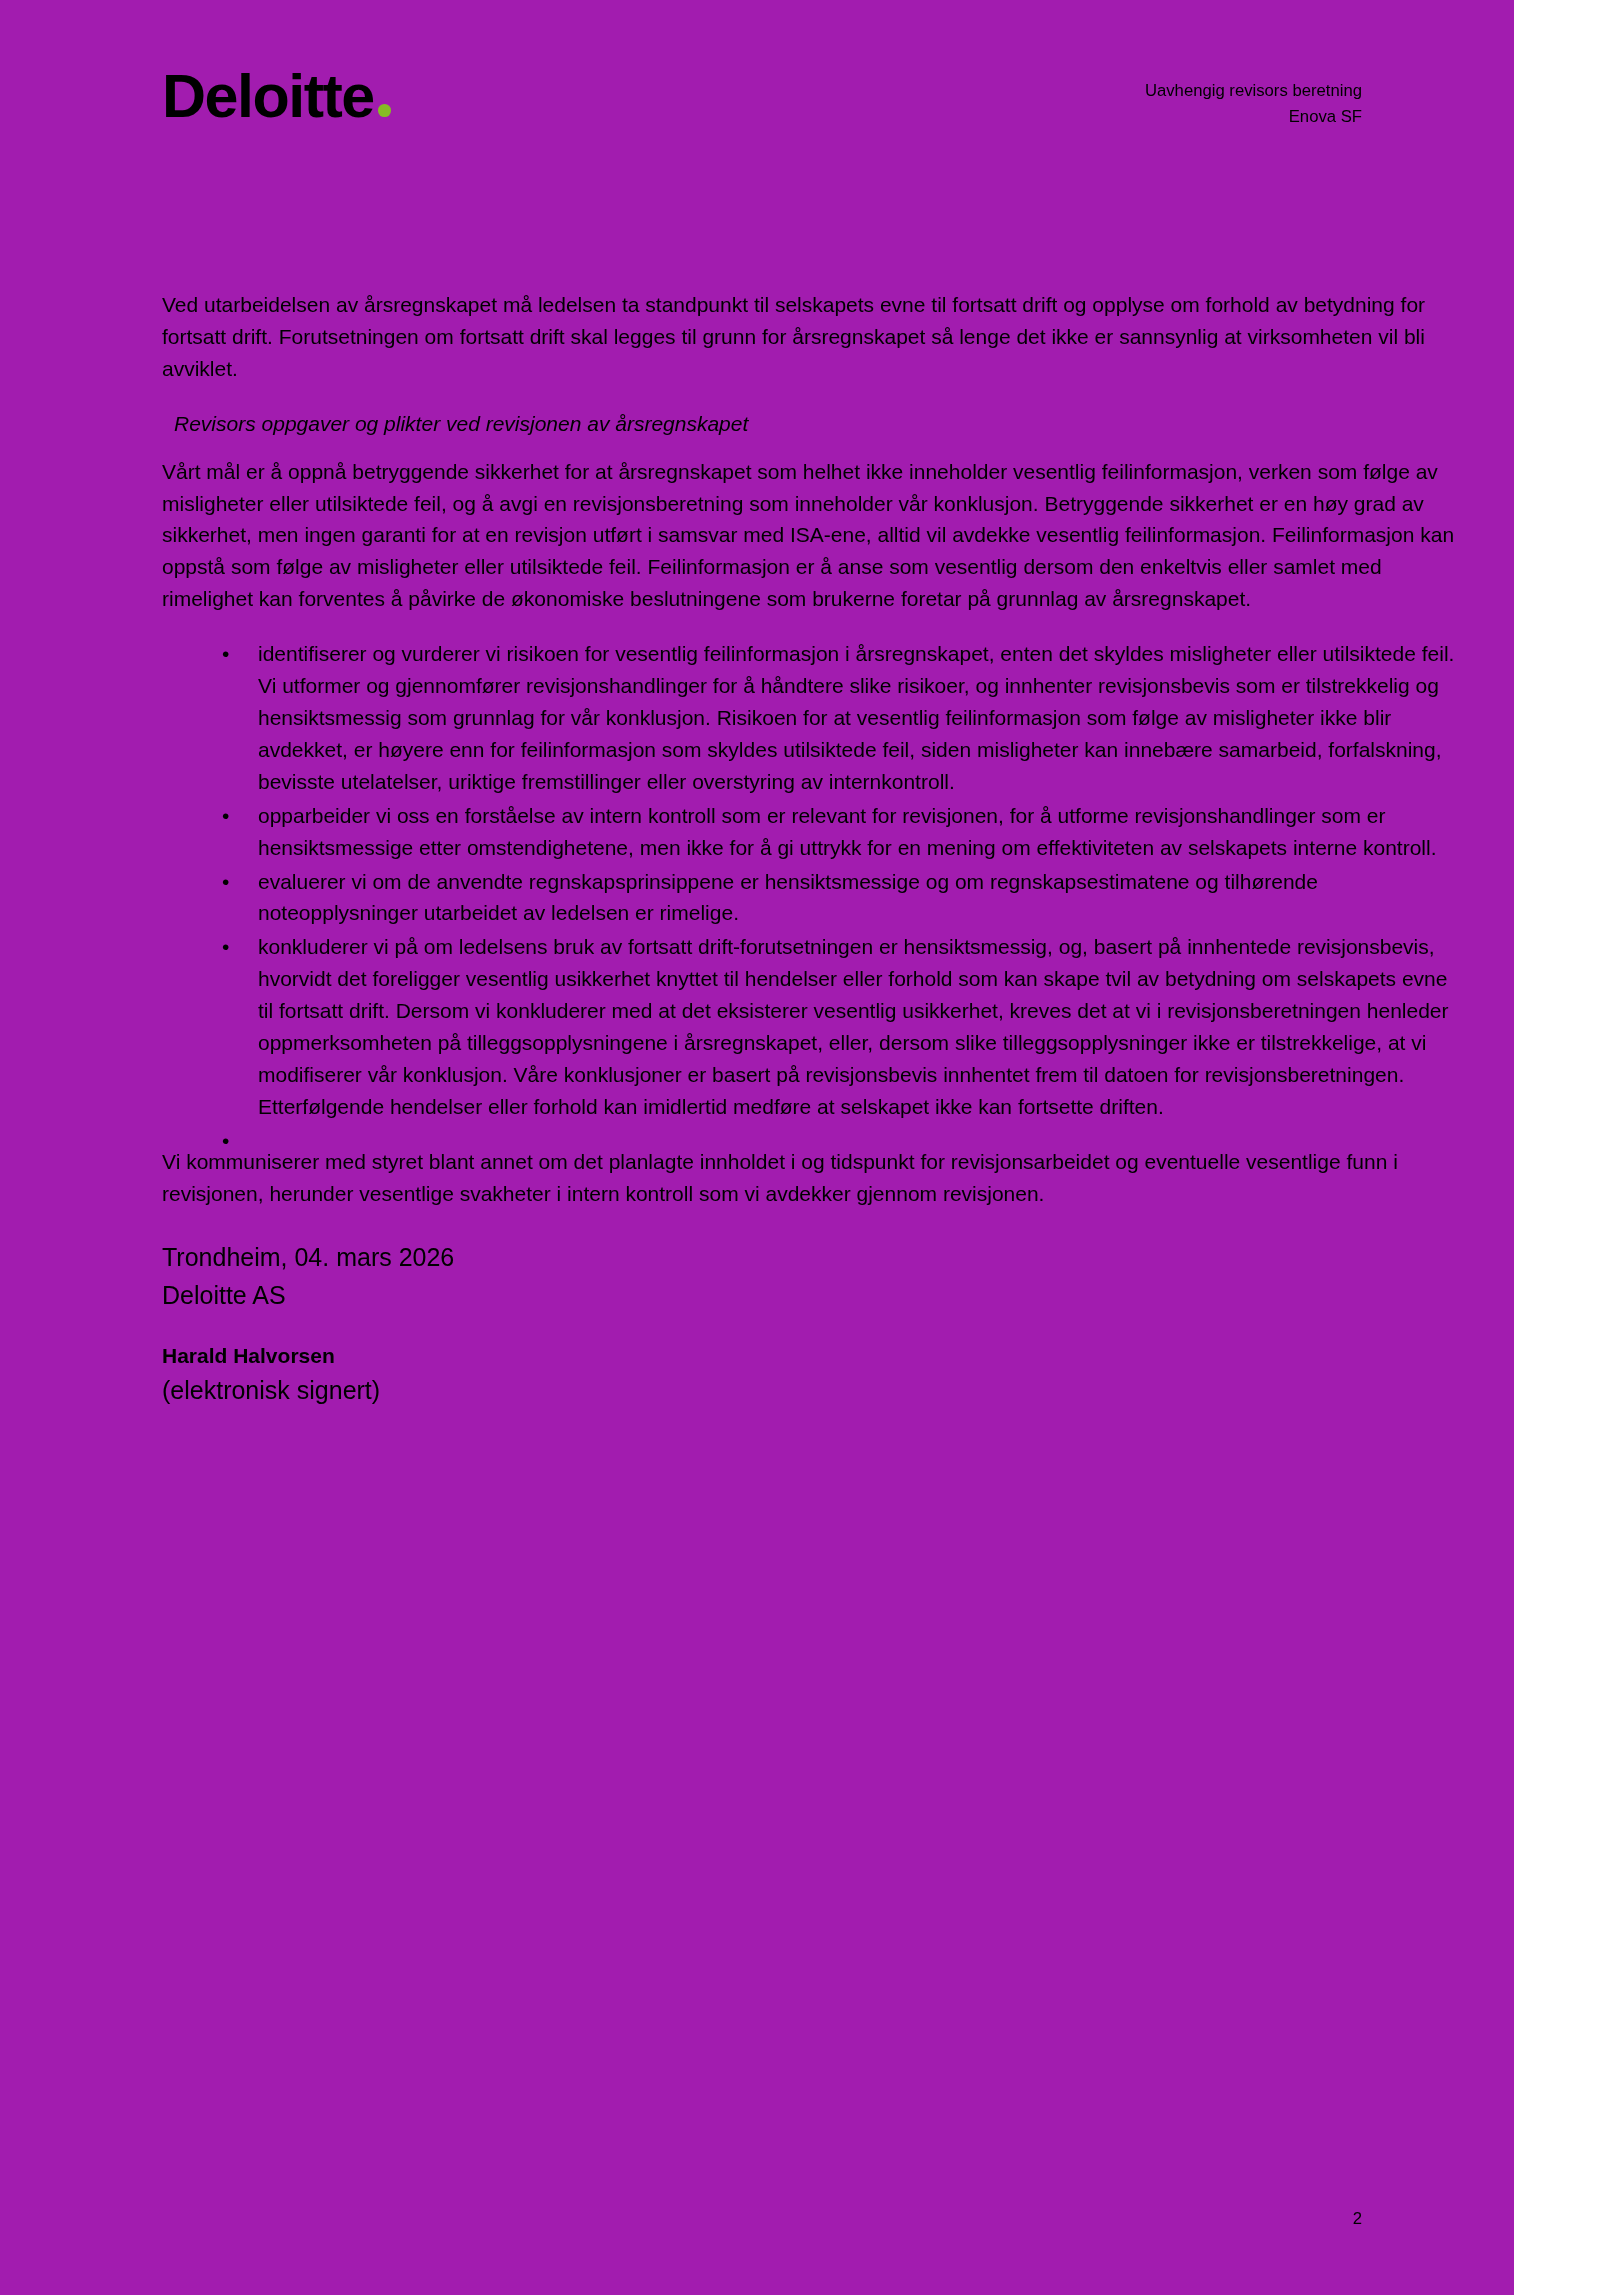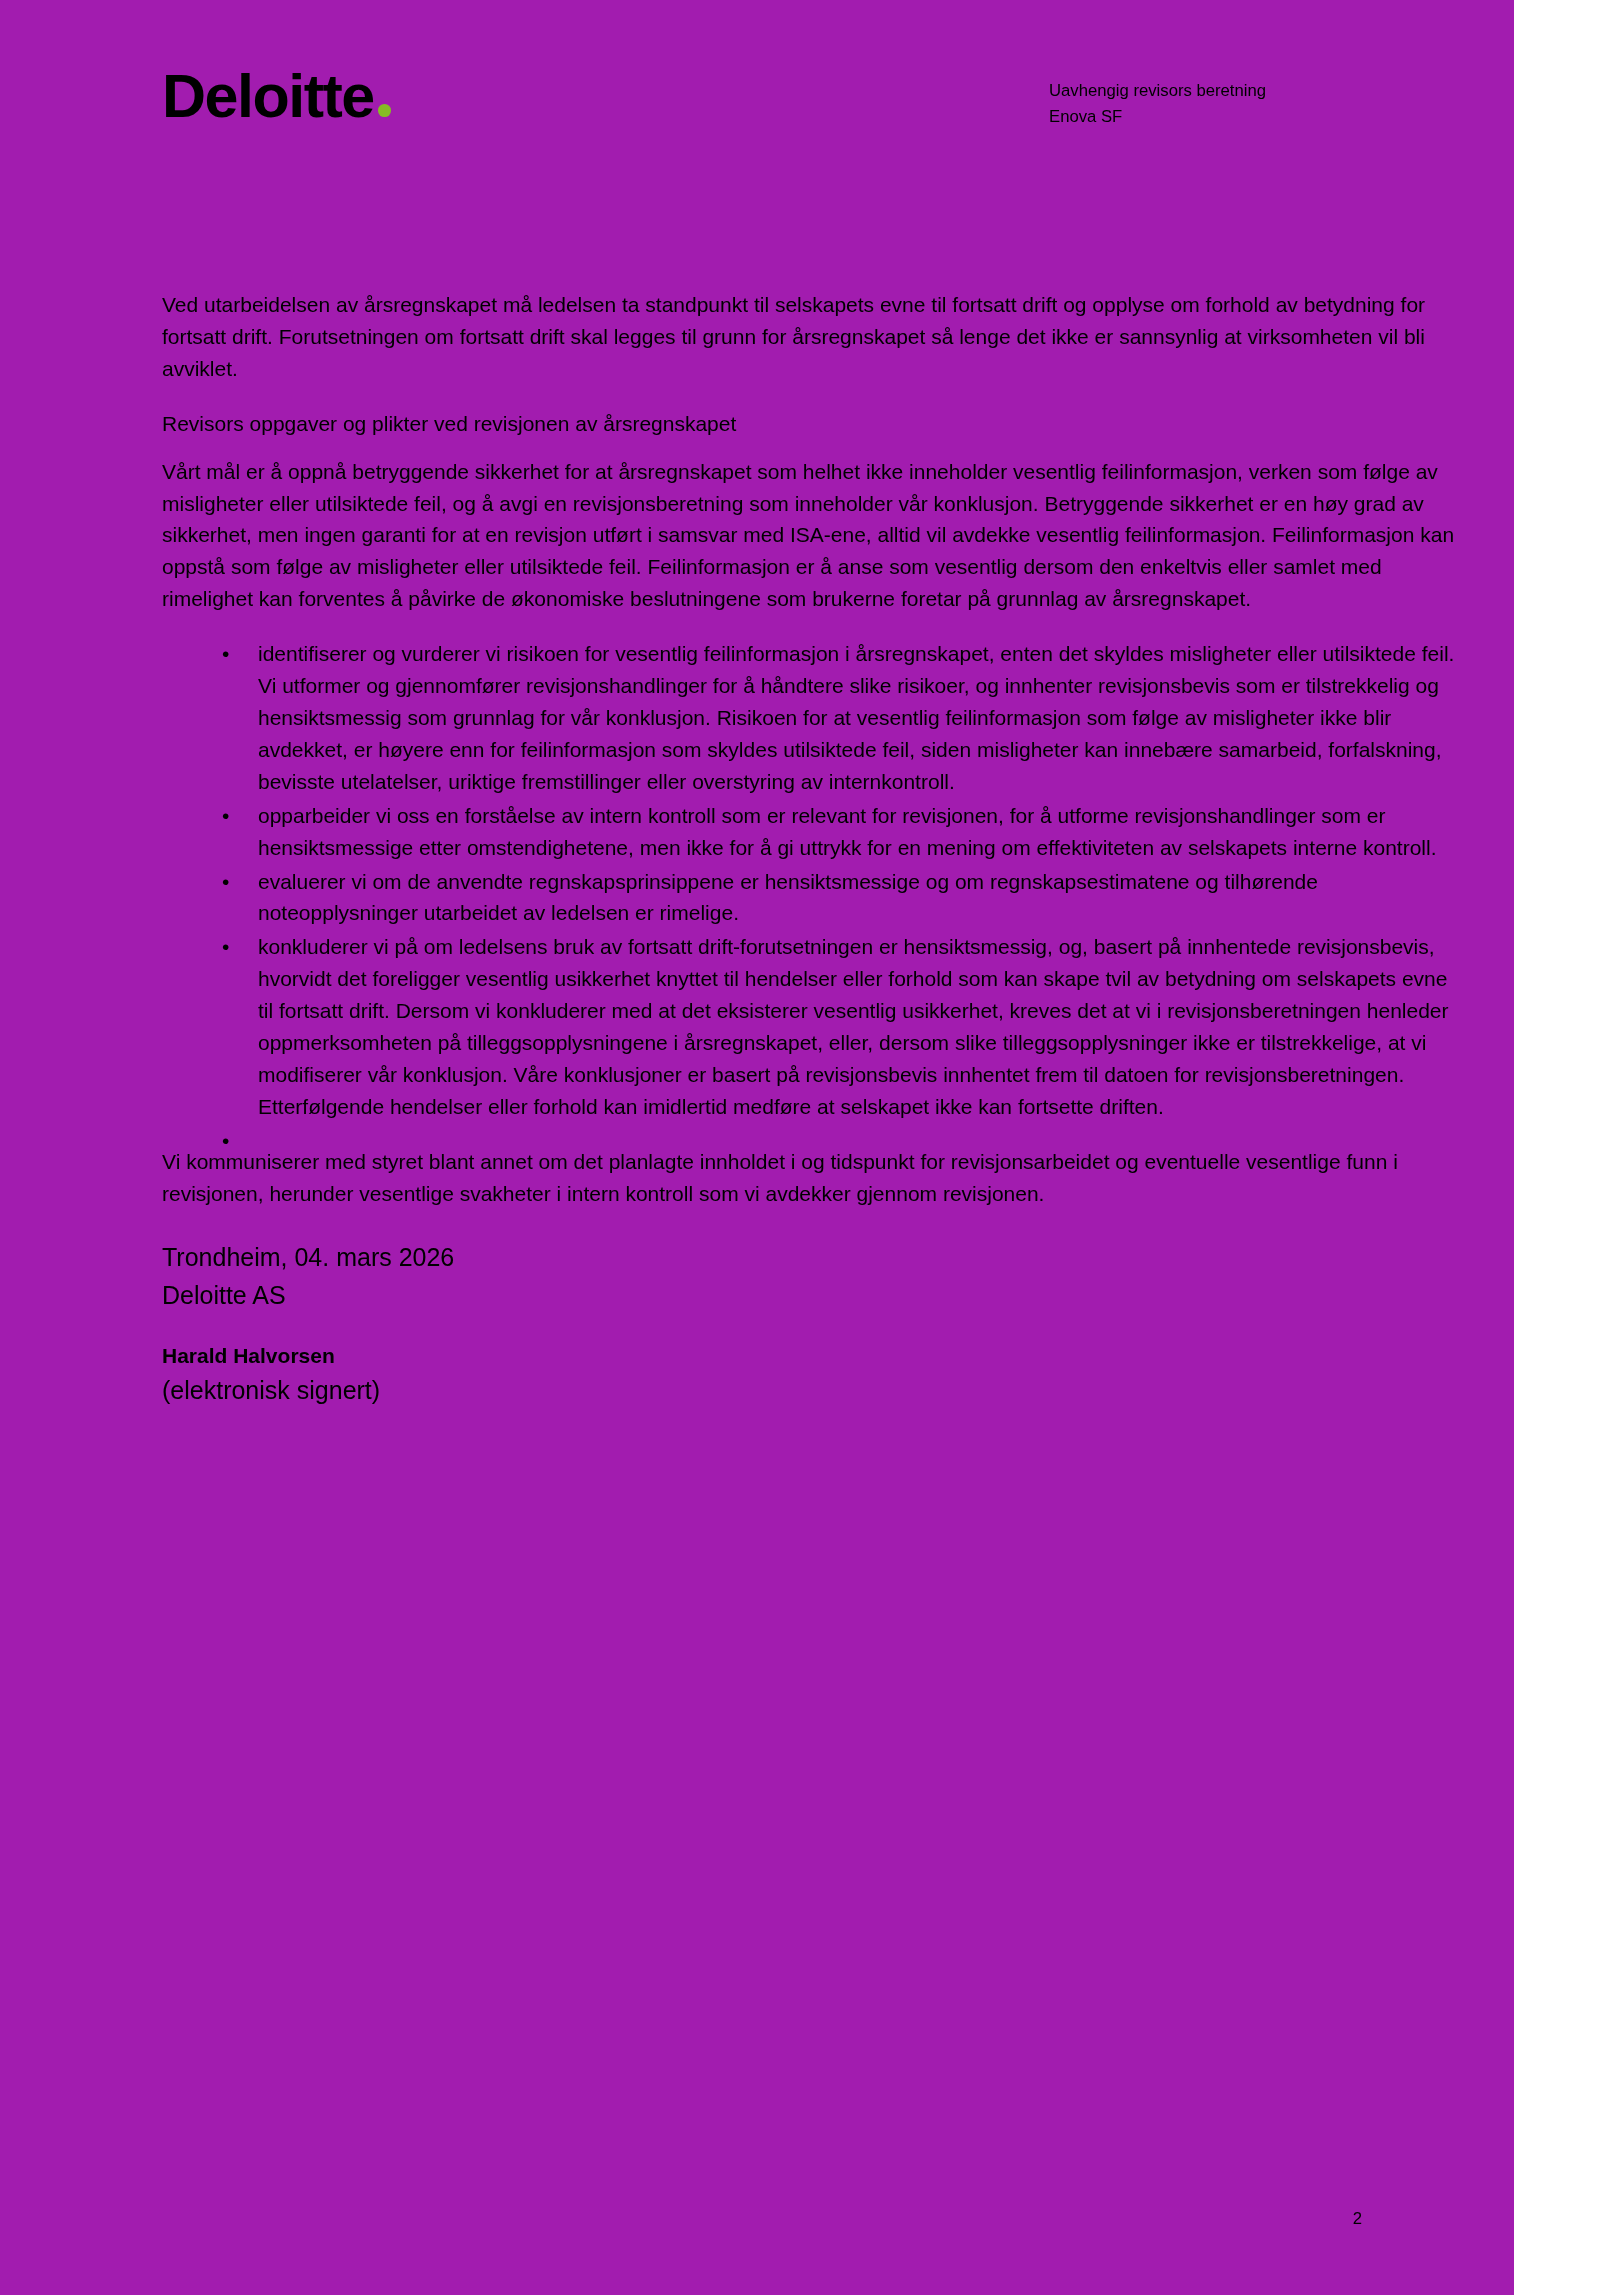--- a/index.html
+++ b/index.html
@@ -43,21 +43,21 @@
   }
   .brand-dot {
     display: inline-block;
     width: 12.6px;
     height: 12.6px;
     border-radius: 50%;
     margin-left: 4.5px;
     background: #86BC25;
   }
   .header-meta {
-    text-align: left;
+    text-align: right;
     font-size: 16.7px;
     line-height: 1.55;
     color: #000000;
     padding-top: 12px;
     min-width: 313px;
   }
 
   
   .content {
     position: absolute;
@@ -66,23 +66,24 @@
     width: 1294px;
   }
   p.para {
     margin: 16px 0 23px 0;
     font-size: 21px;
     line-height: 1.52;
     color: #000000;
     text-align: left;
   }
   .sec-heading {
-    margin: 0 0 3px 0;
+    margin: 0 0 3px 12px;
     font-size: 21px;
     line-height: 1.52;
+    font-style: italic;
     color: #000000;
   }
   ul.bullets {
     list-style: none;
     margin: 0 0 23px 0;
     padding: 0;
   }
   ul.bullets > li {
     position: relative;
     margin: 0 0 2px 0;

